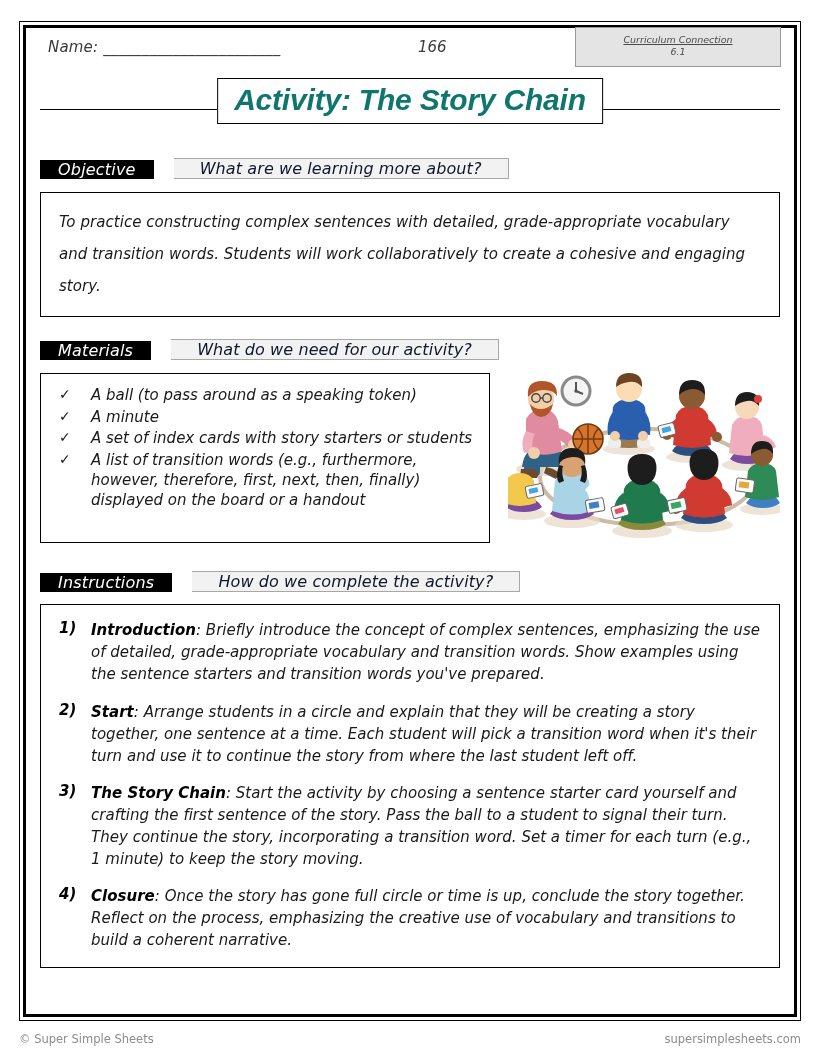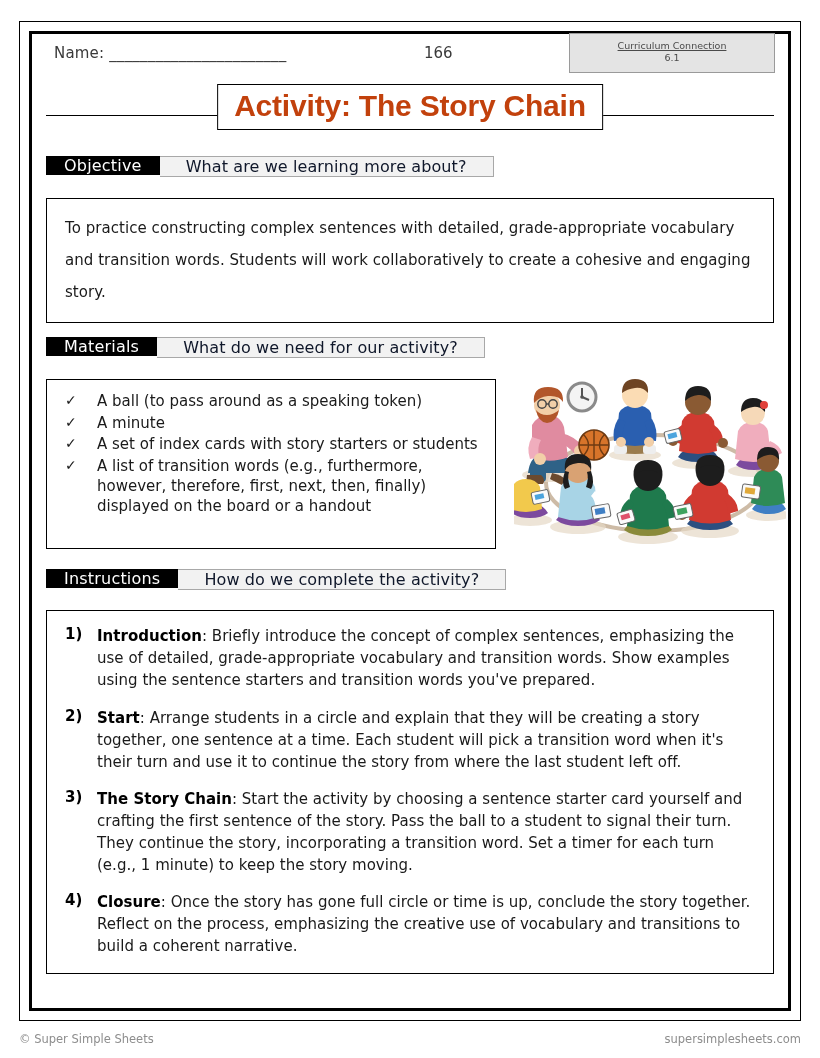--- a/index.html
+++ b/index.html
@@ -13,21 +13,22 @@
   }
 
   
   .page-outer {
     position: absolute;
     left: 19px;
     top: 21px;
     width: 782px;
     height: 1000px;
     border: 1px solid #000;
-    padding: 9px;
+    padding: 3px;
+    font-style: italic;
   }
   .page-inner {
     width: 100%;
     height: 100%;
     border: 3px solid #000;
     position: relative;
     padding: 0 14px;
   }
 
   
@@ -97,31 +98,32 @@
     background: #fff;
     border: 1px solid #000;
     padding: 3px 16px 6px 16px;
     z-index: 2;
   }
   .title-text {
     font-family: "Liberation Sans", sans-serif;
     font-weight: bold;
     font-size: 30px;
     line-height: 1.18;
-    color: #c2410c;
+    color: #0f766e;
     white-space: nowrap;
     letter-spacing: -0.2px;
   }
 
   
   .section-head {
     display: flex;
-    align-items: flex-start;
+    align-items: flex-end;
     margin-top: 14px;
     height: 29px;
+    gap: 20px;
   }
   .section-label {
     background: #000;
     color: #fff;
     font-size: 16px;
     display: flex;
     align-items: center;
     justify-content: center;
     padding: 0 18px;
     letter-spacing: .2px;

